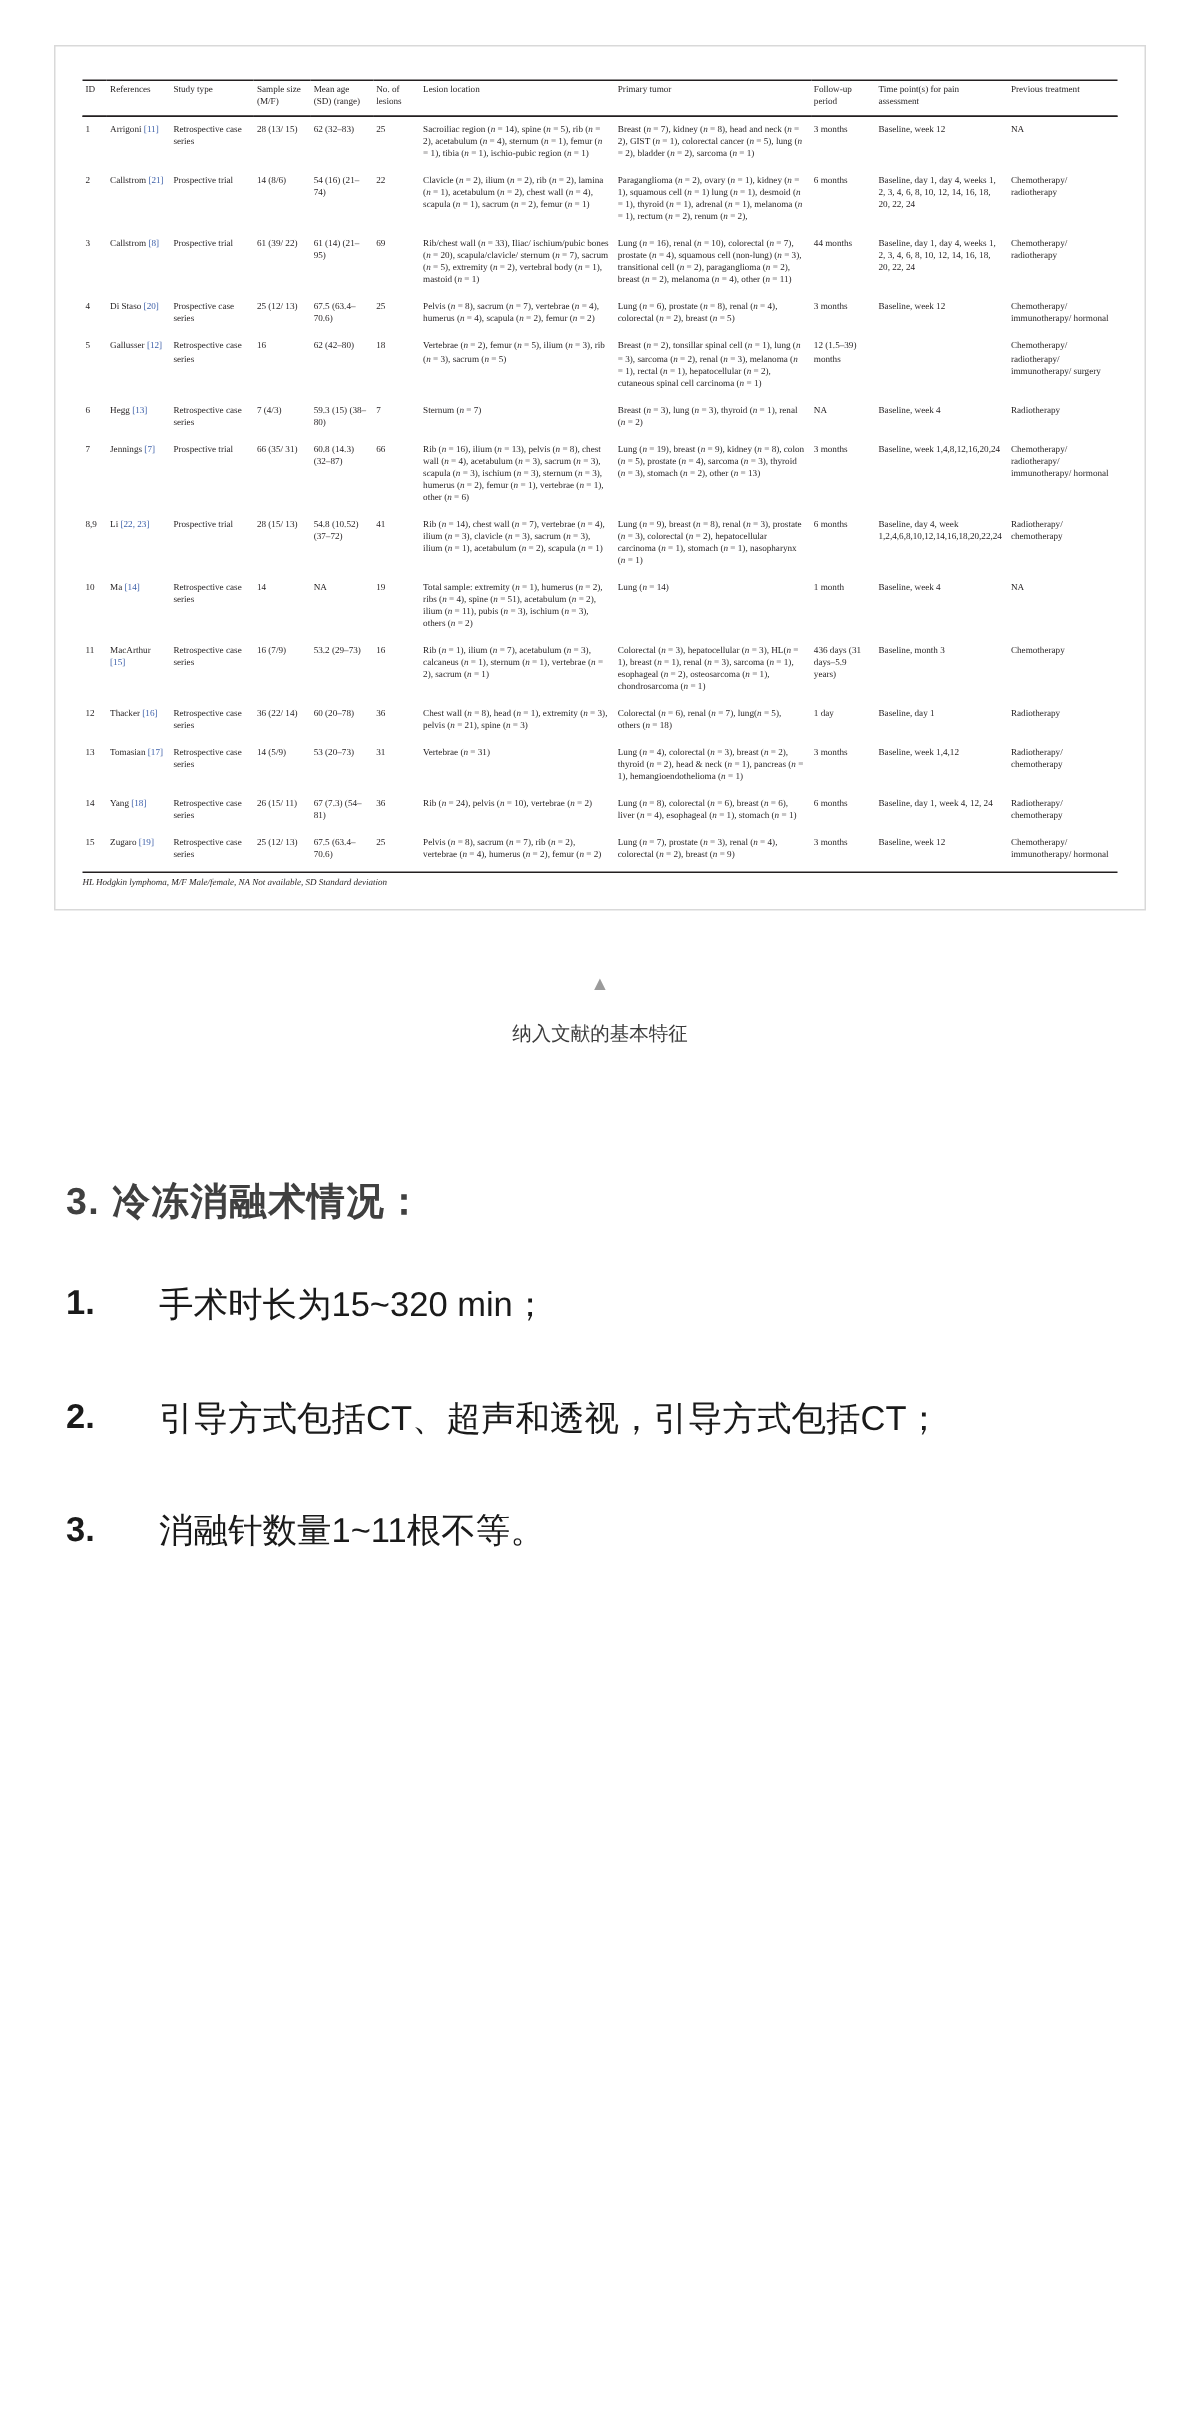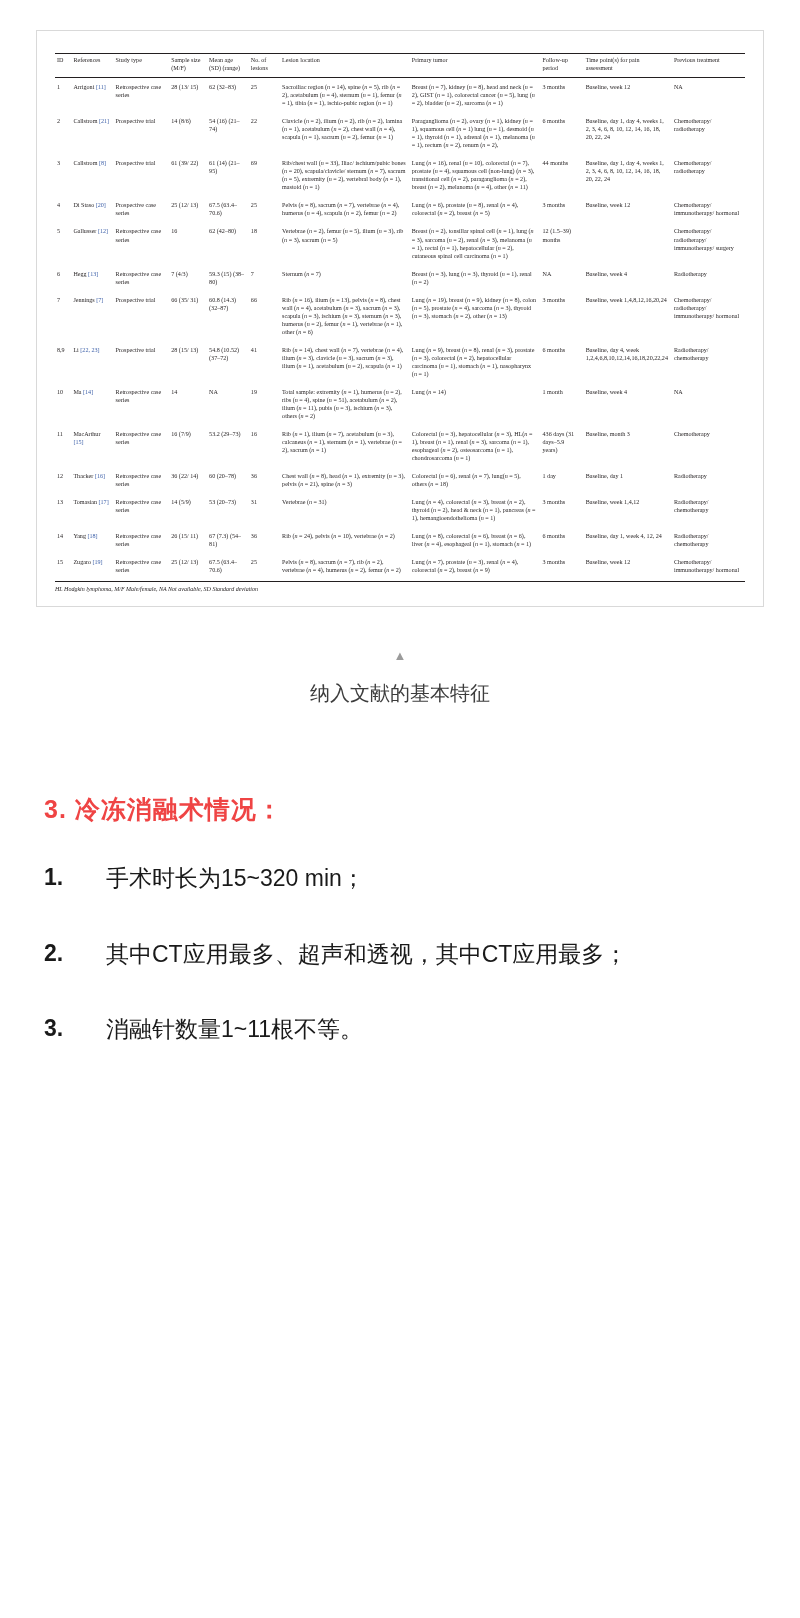--- a/index.html
+++ b/index.html
@@ -75,33 +75,33 @@
     margin-top: 42px;
     color: #9b9b9b;
     font-size: 13px;
     letter-spacing: 0;
     line-height: 1;
   }
   .caption {
     text-align: center;
     margin-top: 18px;
     font-family: "Liberation Sans", sans-serif;
-    font-size: 20px;
+    font-size: 13px;
     color: #3d3d3d;
   }
 
   
   .section {
     margin: 86px 44px 0 44px;
   }
   .section-title {
     font-family: "Liberation Sans", sans-serif;
     font-size: 25px;
     font-weight: bold;
-    color: #ef4444;
+    color: #404040;
     letter-spacing: 1px;
     margin-bottom: 34px;
   }
   ol.points {
     list-style: none;
     margin: 0;
     padding: 0;
   }
   ol.points li {
     display: flex;
@@ -343,21 +343,21 @@
 
   <div class="section">
     <div class="section-title">3. 冷冻消融术情况：</div>
     <ol class="points" id="points-list">
         <li>
           <span class="pt-num">1.</span>
           <span class="pt-text">手术时长为15~320 min；</span>
         </li>
         <li>
           <span class="pt-num">2.</span>
-          <span class="pt-text">其中CT应用最多、超声和透视，其中CT应用最多；</span>
+          <span class="pt-text">引导方式包括CT、超声和透视，引导方式包括CT；</span>
         </li>
         <li>
           <span class="pt-num">3.</span>
           <span class="pt-text">消融针数量1~11根不等。</span>
         </li>
       </ol>
   </div>
 
   <div class="bottom-pad"></div>
 </div>

